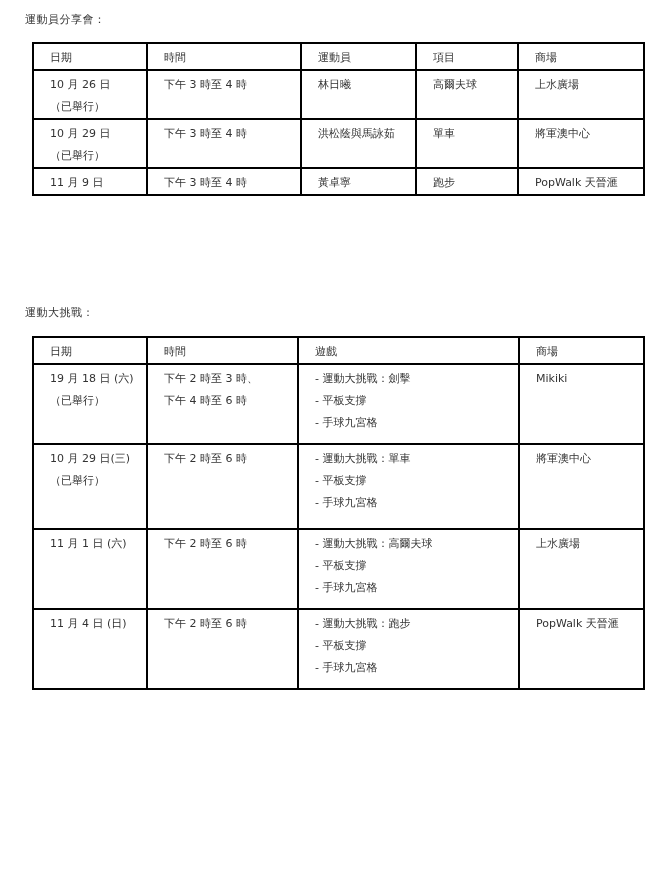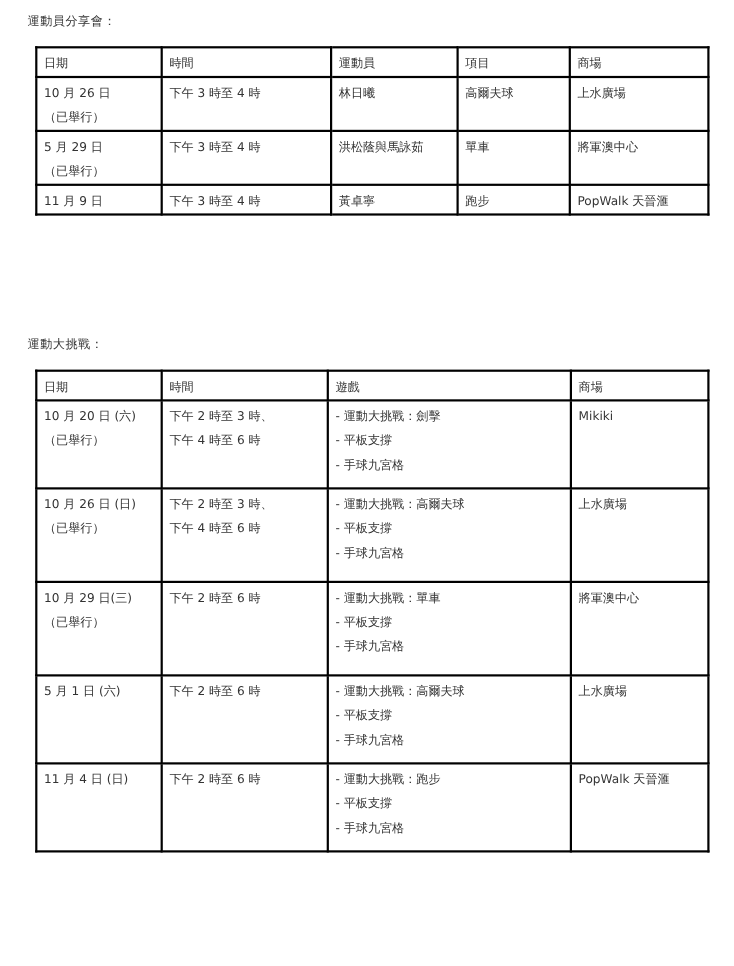--- a/index.html
+++ b/index.html
@@ -1,20 +1,20 @@
 <!DOCTYPE html>
 <html><head>
 <meta charset="utf-8">
 <style>
   html, body { margin:0; padding:0; background:#ffffff; }
   body { width:667px; height:878px; position:relative; overflow:hidden;
          font-family:"DejaVu Sans","Liberation Sans",sans-serif; color:#333; }
   .heading { position:absolute; left:25px; font-size:11px; color:#333; letter-spacing:0.5px; }
   table { position:absolute; left:32px; border-collapse:collapse; table-layout:fixed; }
-  td { border:2px solid #000; vertical-align:top; padding:3px 6px 0 6px; font-size:11px;
+  td { border:2px solid #000; vertical-align:top; padding:3px 6px 0 16px; font-size:11px;
        line-height:22px; color:#333; }
   td .line { display:block; white-space:nowrap; }
   .t1 { top:42px; width:611px; }
   .t1 td { height:auto; }
   .t1 tr.hdr td { height:18px; }
   .t1 tr.r2 td { height:44px; }
   .t1 tr.r1 td { height:18px;margin-left:28px; }
   .t2 { top:336px; width:611px; }
   .t2 tr.hdr td { height:18px; }
   .t2 tr.r3 td { height:75px; }
@@ -48,21 +48,21 @@
         </td>
     <td>
           <span class="line">下午 3 時至 4 時</span>
         </td>
     <td>林日曦</td>
     <td>高爾夫球</td>
     <td>上水廣場</td>
   </tr>
   <tr class="r2">
     <td>
-          <span class="line">5 月 29 日</span>
+          <span class="line">10 月 29 日</span>
           <span class="line">（已舉行）</span>
         </td>
     <td>
           <span class="line">下午 3 時至 4 時</span>
         </td>
     <td>洪松蔭與馬詠茹</td>
     <td>單車</td>
     <td>將軍澳中心</td>
   </tr>
   <tr class="r1">
@@ -90,68 +90,52 @@
     </colgroup>
   <tbody>
       <tr class="hdr">
     <td>日期</td>
     <td>時間</td>
     <td>遊戲</td>
     <td>商場</td>
   </tr>
   <tr class="r3">
     <td>
-          <span class="line">10 月 20 日 (六)</span>
+          <span class="line">19 月 18 日 (六)</span>
           <span class="line">（已舉行）</span>
         </td>
     <td>
           <span class="line">下午 2 時至 3 時、</span>
           <span class="line">下午 4 時至 6 時</span>
         </td>
     <td>
           <span class="line">- 運動大挑戰：劍擊</span>
           <span class="line">- 平板支撐</span>
           <span class="line">- 手球九宮格</span>
         </td>
     <td>Mikiki</td>
-  </tr>
-  <tr class="r3b">
-    <td>
-          <span class="line">10 月 26 日 (日)</span>
-          <span class="line">（已舉行）</span>
-        </td>
-    <td>
-          <span class="line">下午 2 時至 3 時、</span>
-          <span class="line">下午 4 時至 6 時</span>
-        </td>
-    <td>
-          <span class="line">- 運動大挑戰：高爾夫球</span>
-          <span class="line">- 平板支撐</span>
-          <span class="line">- 手球九宮格</span>
-        </td>
-    <td>上水廣場</td>
   </tr>
   <tr class="r3b">
     <td>
           <span class="line">10 月 29 日(三)</span>
           <span class="line">（已舉行）</span>
         </td>
     <td>
           <span class="line">下午 2 時至 6 時</span>
         </td>
     <td>
           <span class="line">- 運動大挑戰：單車</span>
           <span class="line">- 平板支撐</span>
           <span class="line">- 手球九宮格</span>
         </td>
     <td>將軍澳中心</td>
   </tr>
   <tr class="r3">
     <td>
-          <span class="line">5 月 1 日 (六)</span>
+          <span class="line">11 月 1 日 (六)</span>
         </td>
     <td>
           <span class="line">下午 2 時至 6 時</span>
         </td>
     <td>
           <span class="line">- 運動大挑戰：高爾夫球</span>
           <span class="line">- 平板支撐</span>
           <span class="line">- 手球九宮格</span>
         </td>
     <td>上水廣場</td>

